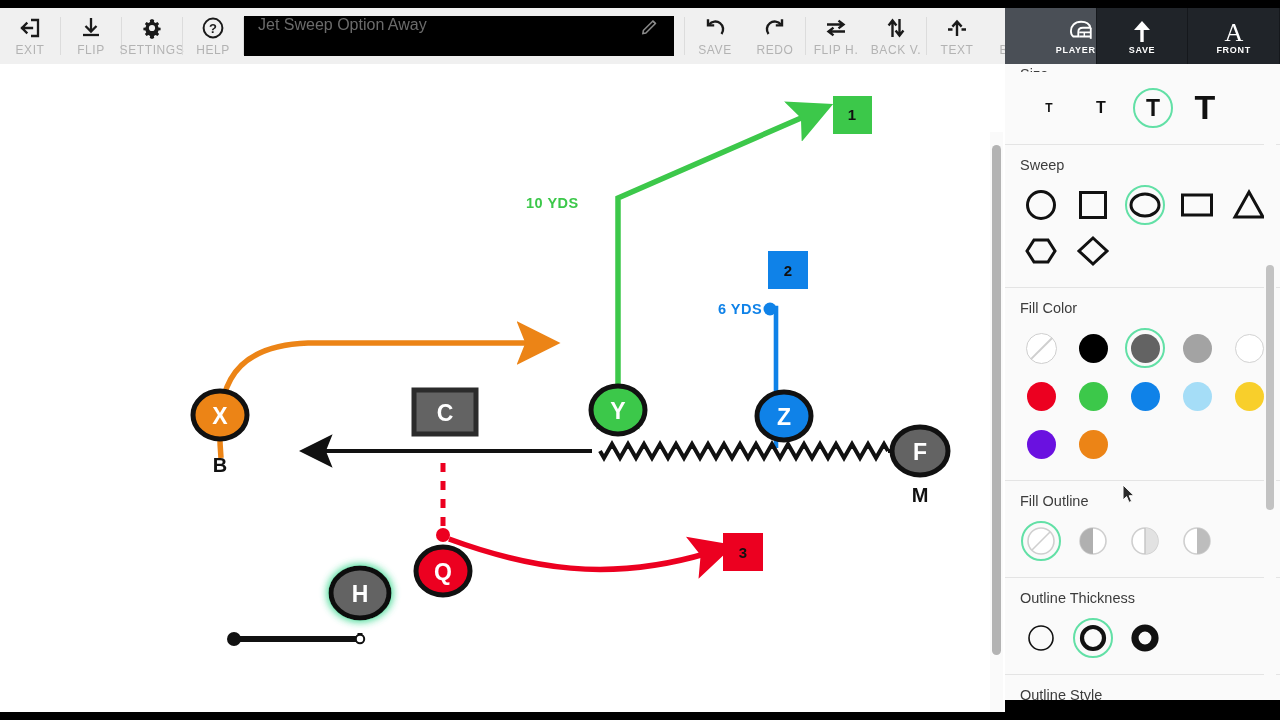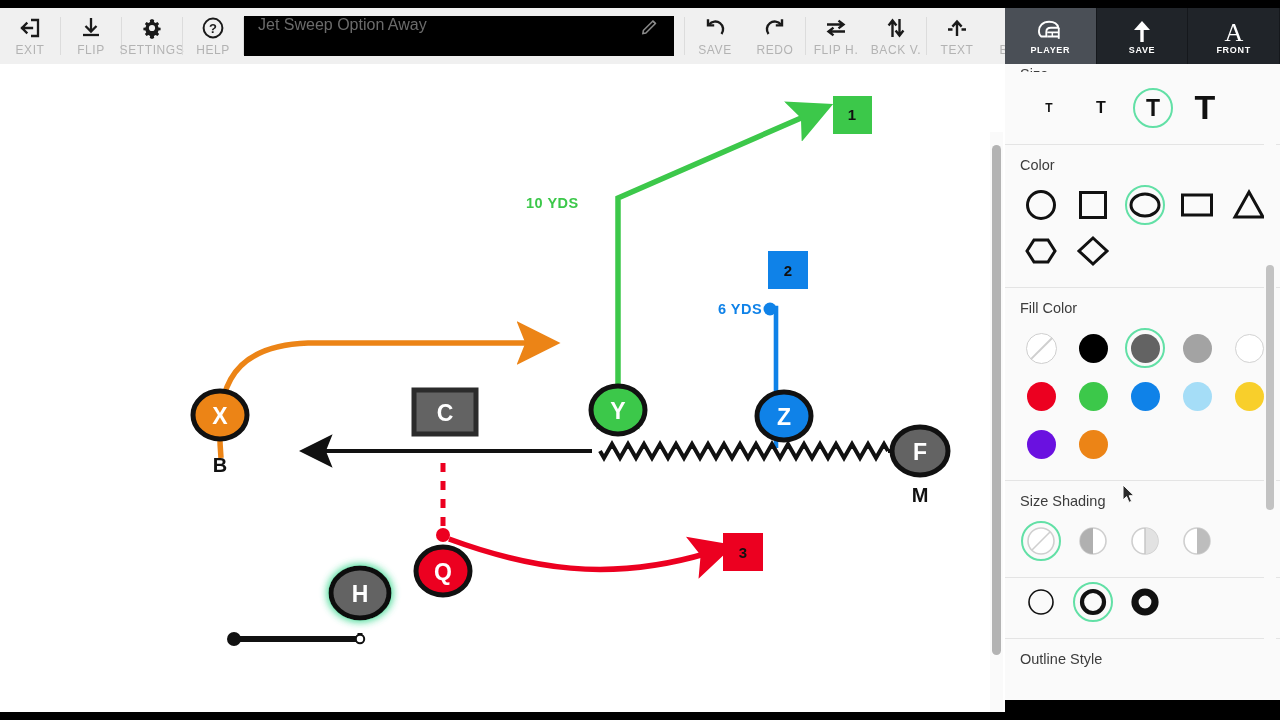--- a/index.html
+++ b/index.html
@@ -14,21 +14,21 @@
   .tb-btn .lbl{font-size:12px;letter-spacing:.6px;color:#b3b3b3;font-weight:400;}
   .tb-sep{width:1px;background:#dcdcdc;margin:9px 0;}
 
   #title-field{flex:0 0 auto;width:430px;margin:8px 10px 8px 0;background:#000000;border:none;border-bottom:0;display:flex;padding:0 14px;box-sizing:border-box;position:relative;}
   #title-field .t{font-size:16px;color:#6b6b6b;flex:1;}
   #title-field .pencil{width:20px;height:20px;}
 
   
   #modetabs{position:absolute;left:1005px;top:8px;width:275px;height:56px;background:#202429;display:flex;}
   .mtab{flex:1;display:flex;flex-direction:column;align-items:center;justify-content:center;gap:1px;cursor:pointer;border-right:1px solid #15181c;box-sizing:border-box;}
-  .mtab.active{background:#4a4f56;}
+  .mtab.active{background:#4a4f56;align-items:flex-end;}
   .mtab .ic{height:26px;display:flex;align-items:center;justify-content:center;}
   .mtab .lbl{font-size:9px;font-weight:bold;letter-spacing:.7px;color:#ffffff;}
   .mtab.dim .lbl{color:#7b8087;}
 
   
   #canvas-wrap{position:absolute;left:0;top:64px;width:1005px;height:648px;background:#fff;overflow:hidden;}
   #field{position:absolute;left:8px;top:4px;width:980px;height:640px;background:#fff;}
   #field svg{position:absolute;left:0;top:0;}
 
   #v-scroll{position:absolute;left:992px;top:81px;width:9px;height:510px;background:#b3b3b3;border-radius:5px;}
@@ -350,21 +350,21 @@
         </div>
         <div class="cell">
           <svg width="38" height="38" viewBox="0 0 38 38">
               <text x="19" y="30" font-size="34" font-weight="bold" font-family="Liberation Sans, sans-serif" text-anchor="middle" fill="#111">T</text>
             </svg>
         </div>
       </div>
     </div>
 
     <div class="sec">
-      <div class="sec-title">Color</div>
+      <div class="sec-title">Sweep</div>
       <div class="row">
         <div class="cell">
           <svg width="34" height="34" viewBox="0 0 34 34">
               <circle cx="17" cy="17" r="13.5" fill="none" stroke="#111" stroke-width="3"></circle>
             </svg>
         </div>
         <div class="cell">
           <svg width="34" height="34" viewBox="0 0 34 34">
               <rect x="4.5" y="4.5" width="25" height="25" fill="none" stroke="#111" stroke-width="3"></rect>
             </svg>
@@ -441,21 +441,21 @@
         <div class="cell">
             <span class="swatch" style="background:#6a11e0"></span>
           </div>
         <div class="cell">
             <span class="swatch" style="background:#ec8416"></span>
           </div>
       </div>
     </div>
 
     <div class="sec">
-      <div class="sec-title">Size Shading</div>
+      <div class="sec-title">Fill Outline</div>
       <div class="row">
         <div class="cell">
           <span class="selring"></span>
           <svg width="30" height="30" viewBox="0 0 30 30">
               <circle cx="15" cy="15" r="13" fill="#fff" stroke="#cfcfcf" stroke-width="1.6"></circle>
               <path d="M6 24 L24 6" stroke="#cfcfcf" stroke-width="1.6"></path>
             </svg>
         </div>
         <div class="cell">
           <svg width="30" height="30" viewBox="0 0 30 30">
@@ -473,20 +473,21 @@
         <div class="cell">
           <svg width="30" height="30" viewBox="0 0 30 30">
               <circle cx="15" cy="15" r="13" fill="#fff" stroke="#cfcfcf" stroke-width="1.6"></circle>
               <path d="M15 2 A13 13 0 0 1 15 28 Z" fill="#bdbdbd"></path>
             </svg>
         </div>
       </div>
     </div>
 
     <div class="sec">
+      <div class="sec-title">Outline Thickness</div>
       <div class="row">
         <div class="cell">
           <svg width="30" height="30" viewBox="0 0 30 30">
               <circle cx="15" cy="15" r="12" fill="none" stroke="#111" stroke-width="1.6"></circle>
             </svg>
         </div>
         <div class="cell">
           <span class="selring"></span>
           <svg width="30" height="30" viewBox="0 0 30 30">
               <circle cx="15" cy="15" r="11" fill="none" stroke="#111" stroke-width="4.2"></circle>

